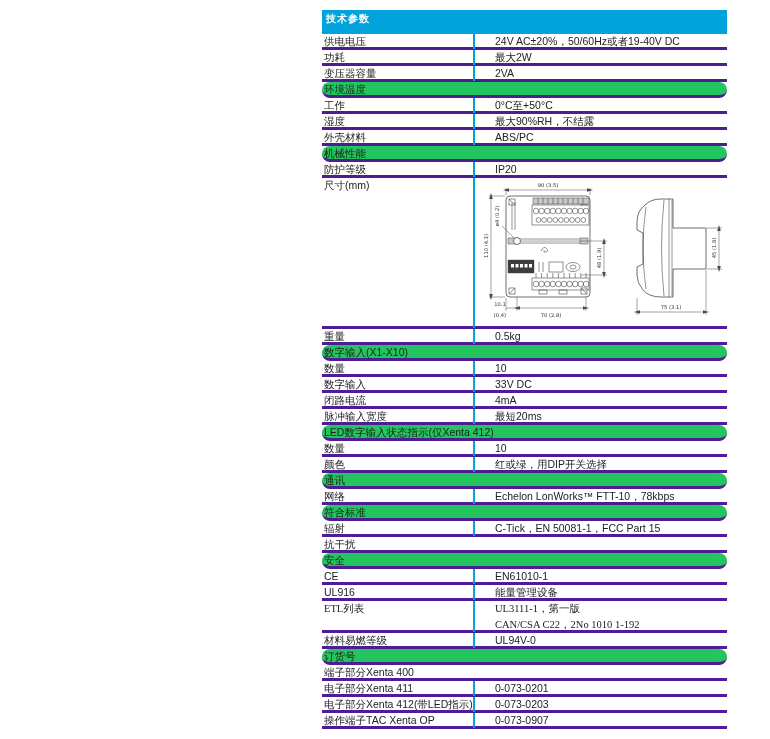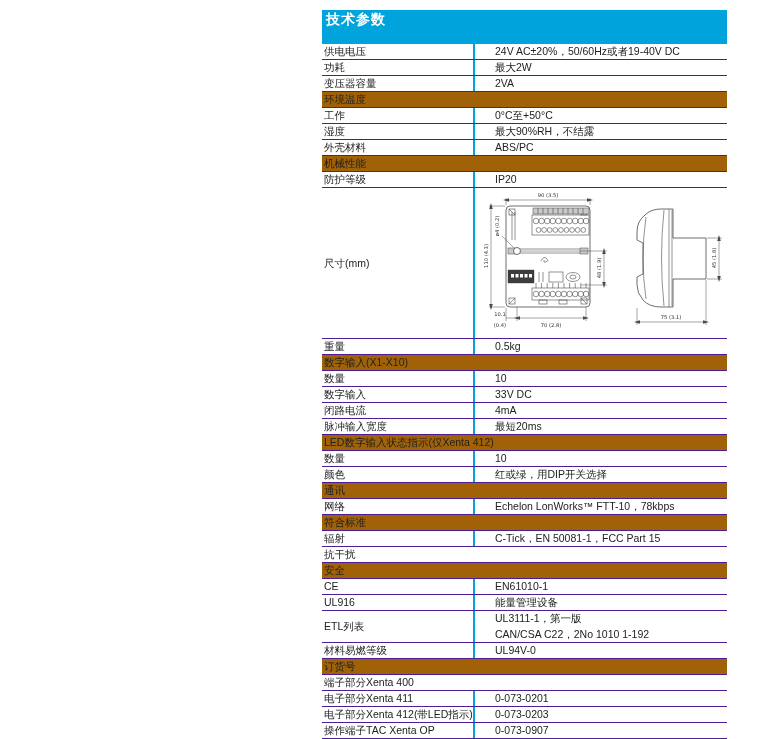--- a/index.html
+++ b/index.html
@@ -4,42 +4,42 @@
 <style>
   html,body { margin:0; padding:0; background:#ffffff; }
   body { width:770px; height:739px; overflow:hidden; }
   .page {
     position:relative; width:770px; height:739px;
     font-family:"Liberation Sans","DejaVu Sans",sans-serif;
     color:#222; background:#fff;
   }
   .spec-table { position:absolute; left:322px; top:10px; width:405px; }
   .table-header {
-    height:34px; background:#00A3DC; color:#ffffff;
-    font-weight:bold; font-size:14px; line-height:18px;
+    height:24px; background:#00A3DC; color:#ffffff;
+    font-weight:bold; font-size:10px; line-height:18px;
     padding-left:4px; box-sizing:border-box;
     letter-spacing:1px;
   }
   .row {
-    display:flex; align-items:center;
-    border-bottom:1px solid #4c1d95;
+    display:flex; align-items:flex-start;
+    border-bottom:3px solid #4c1d95;
     box-sizing:border-box; height:16px; font-size:10.5px;
   }
-  .row.section { background:#a16207; }
+  .row.section { background:#22c55e;border-radius:8px; }
   .cell { box-sizing:border-box; }
   .cell.label {
     flex:0 0 151px; width:151px; padding-left:2px;
     line-height:15px; white-space:nowrap; overflow:hidden;
   }
   .row.section .cell.label { flex:1 1 auto; width:auto; }
   .cell.value {
     flex:1 1 auto; border-left:2px solid #00A3DC;
     padding-left:20px; line-height:15px; white-space:nowrap; overflow:hidden;
   }
-  .row.multiline { height:32px; }
+  .row.multiline { height:32px;font-family:Liberation Serif, serif; }
   .row.multiline .cell.value { line-height:15.5px; }
   .row.diagram { height:151px; }
   .row.diagram .cell.value { padding:0; }
   #dim-diagram { display:none; margin-left:8px; }
   #dim-diagram text { font-size:5.2px; fill:#333; font-family:"DejaVu Sans",sans-serif; }
   #dim-diagram .outline { fill:#ffffff; stroke:#4a4a4a; stroke-width:0.8; }
   #dim-diagram .detail  { fill:none; stroke:#4a4a4a; stroke-width:0.6; }
   #dim-diagram .fillg   { fill:#c9c9c9; stroke:#4a4a4a; stroke-width:0.5; }
   #dim-diagram .dark    { fill:#3d3d3d; stroke:#3d3d3d; stroke-width:0.4; }
   #dim-diagram .dim     { fill:none; stroke:#4a4a4a; stroke-width:0.5; }

